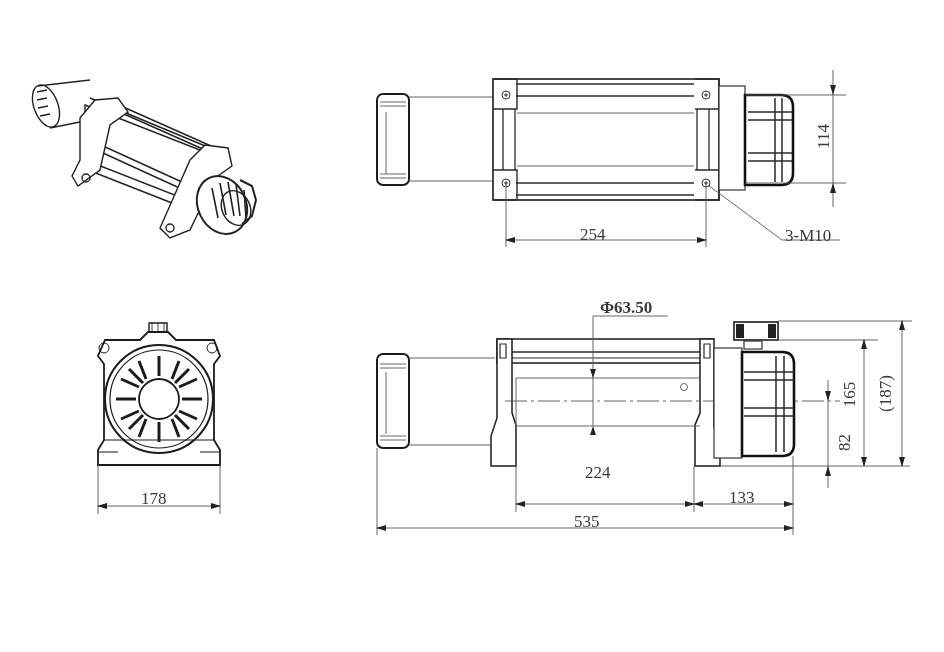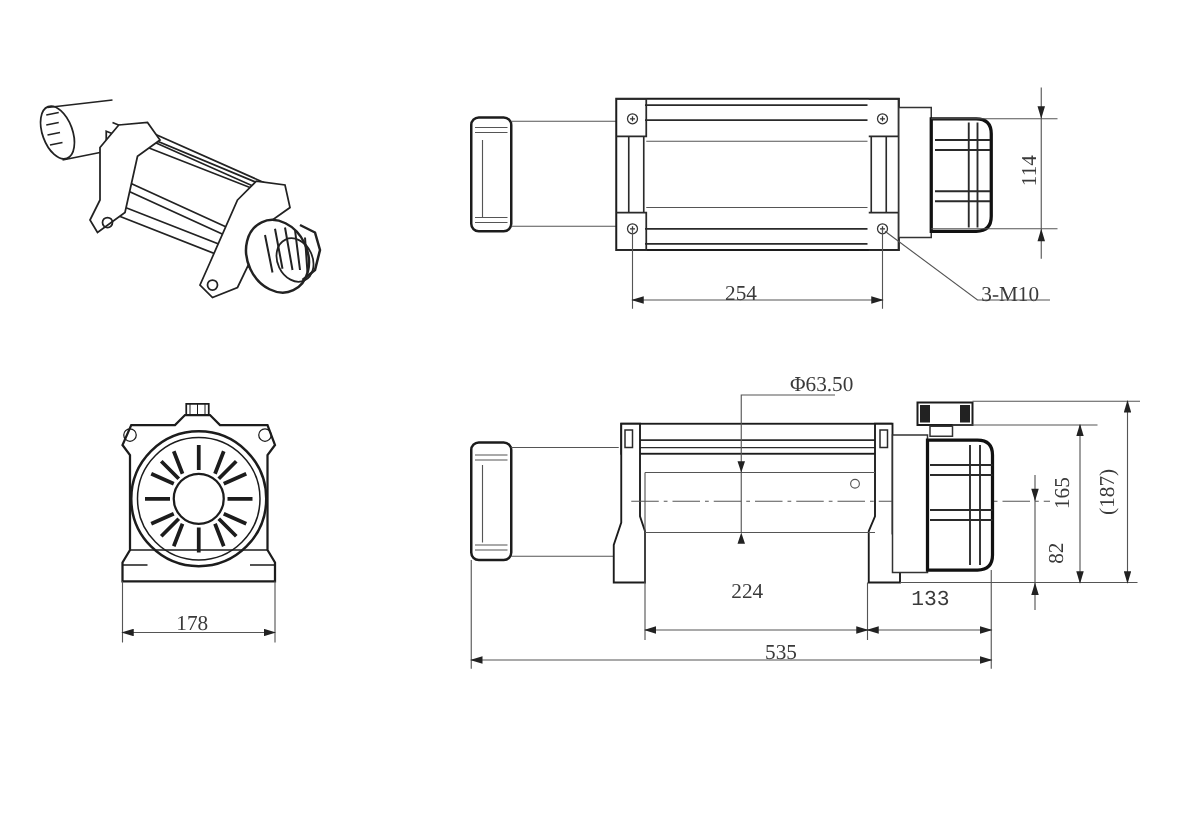--- a/index.html
+++ b/index.html
@@ -156,20 +156,20 @@
     <line class="thin" x1="864" y1="340" x2="864" y2="466" marker-start="url(#arr)" marker-end="url(#arr)"></line>
     <line class="thin" x1="902" y1="321" x2="902" y2="466" marker-start="url(#arr)" marker-end="url(#arr)"></line>
   </g>
 </svg>
 
 
 <div class="dim-label" style="left:565px;top:226px;margin-left:15px;">254</div>
 <div class="dim-label rot" style="left:811px;top:128px;">114</div>
 <div class="dim-label" style="left:785px;top:227px;">3-M10</div>
 <div class="dim-label" style="left:141px;top:490px;">178</div>
-<div class="dim-label" style="left:632px;top:299px;">Φ63.50</div>
+<div class="dim-label" style="left:600px;top:299px;font-weight:bold;">Φ63.50</div>
 <div class="dim-label" style="left:585px;top:464px;">224</div>
-<div class="dim-label" style="left:729px;top:472px;font-family:Liberation Mono, monospace;">133</div>
-<div class="dim-label" style="left:574px;top:513px;margin-left:38px;">535</div>
+<div class="dim-label" style="left:729px;top:489px;">133</div>
+<div class="dim-label" style="left:574px;top:513px;">535</div>
 <div class="dim-label rot" style="left:837px;top:386px;">165</div>
 <div class="dim-label rot" style="left:867px;top:385px;">(187)</div>
 <div class="dim-label rot" style="left:836px;top:434px;">82</div>
 </div>
 
 </body></html>

